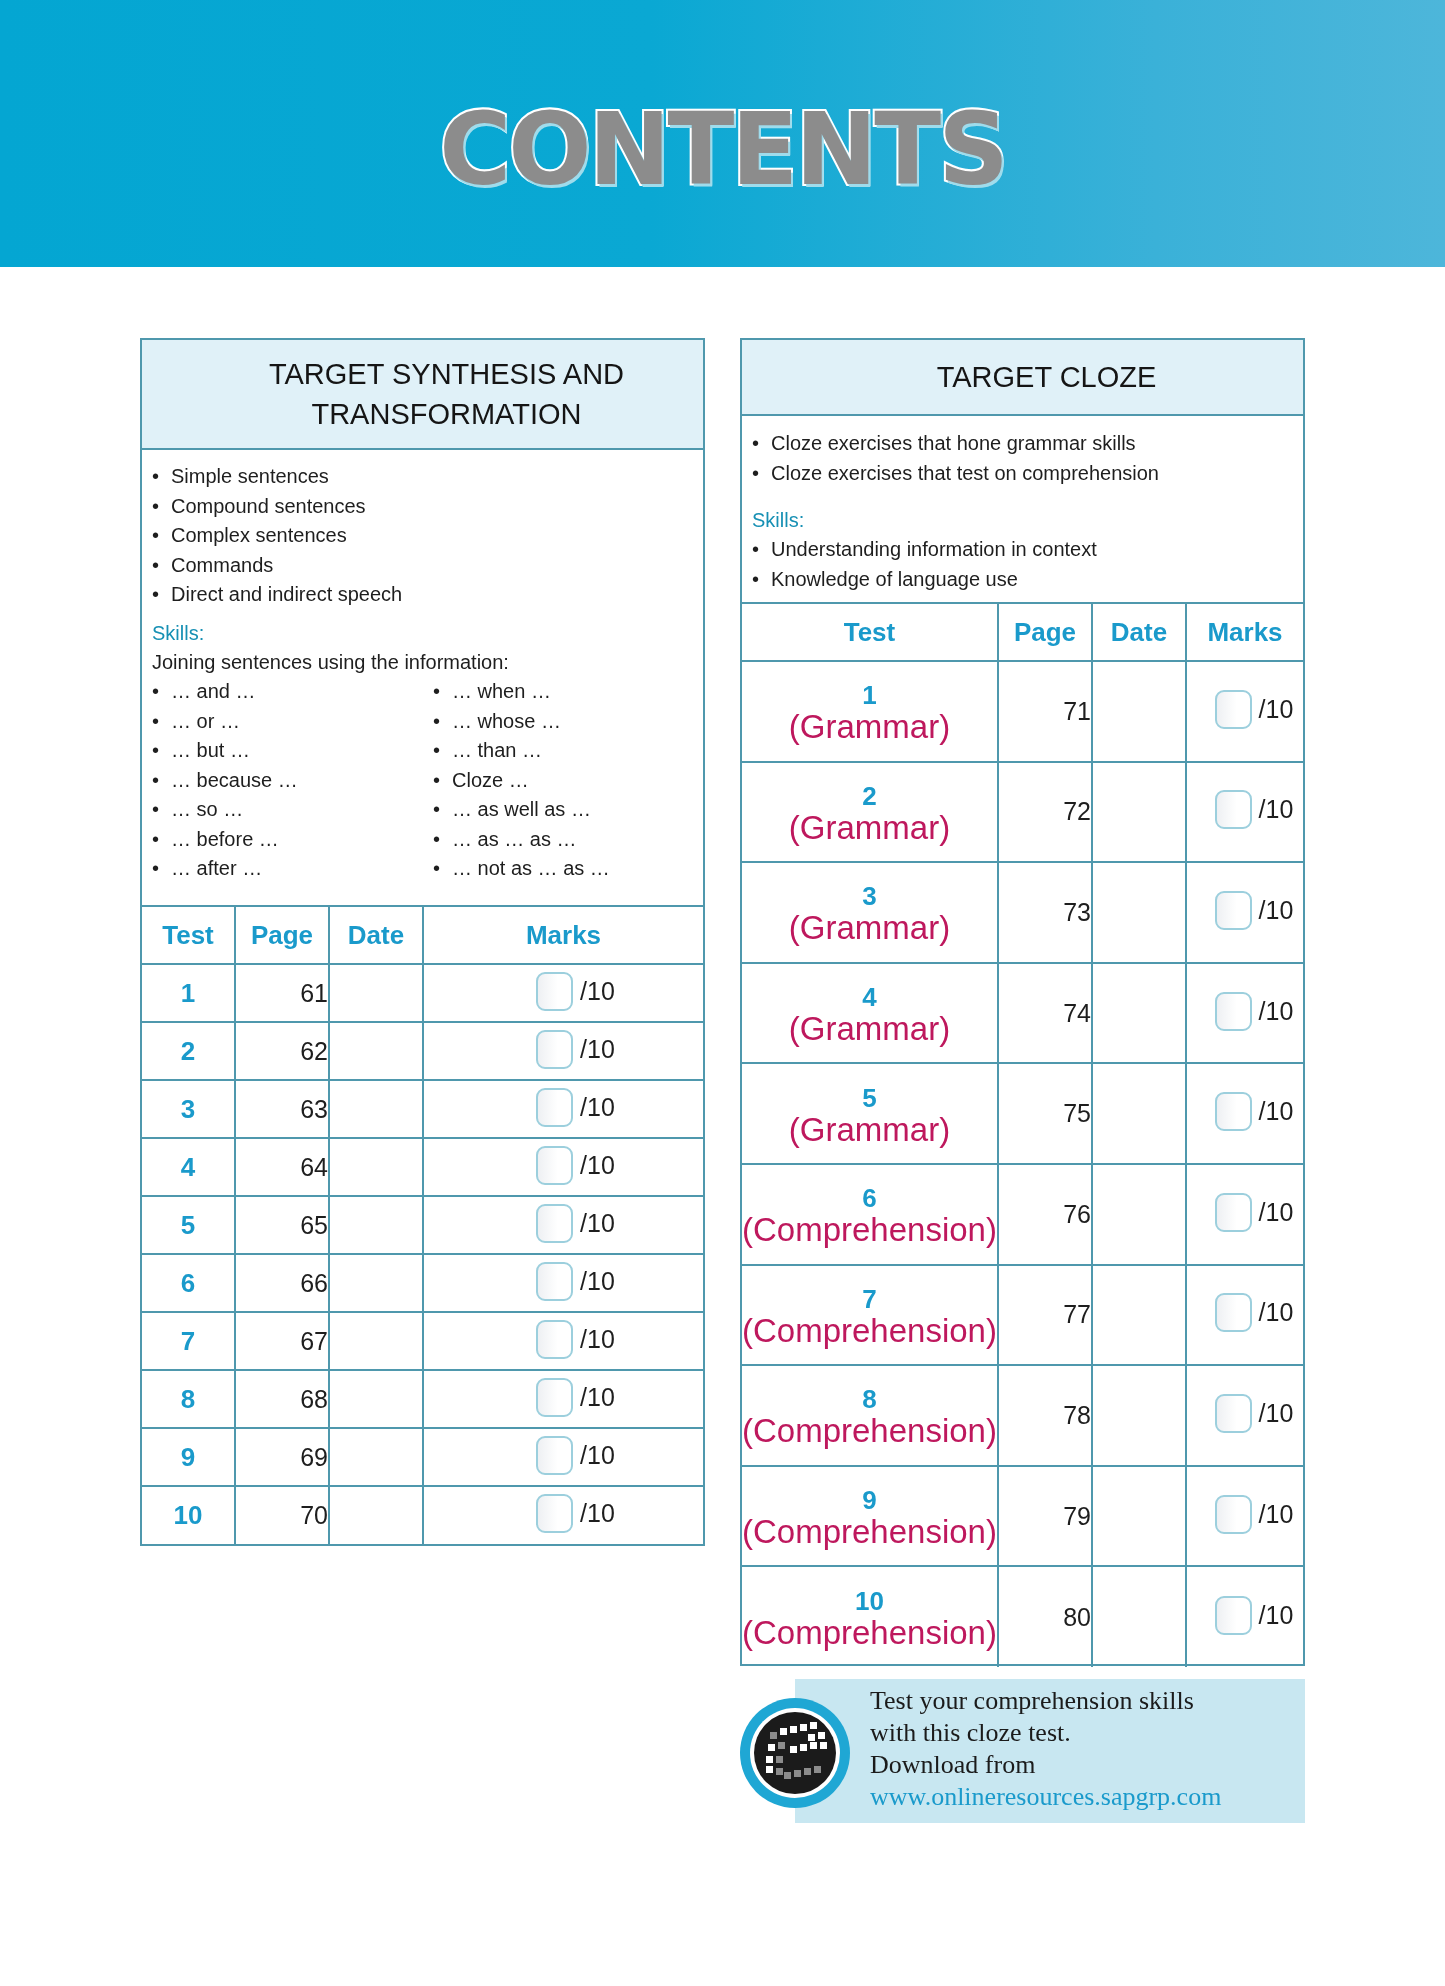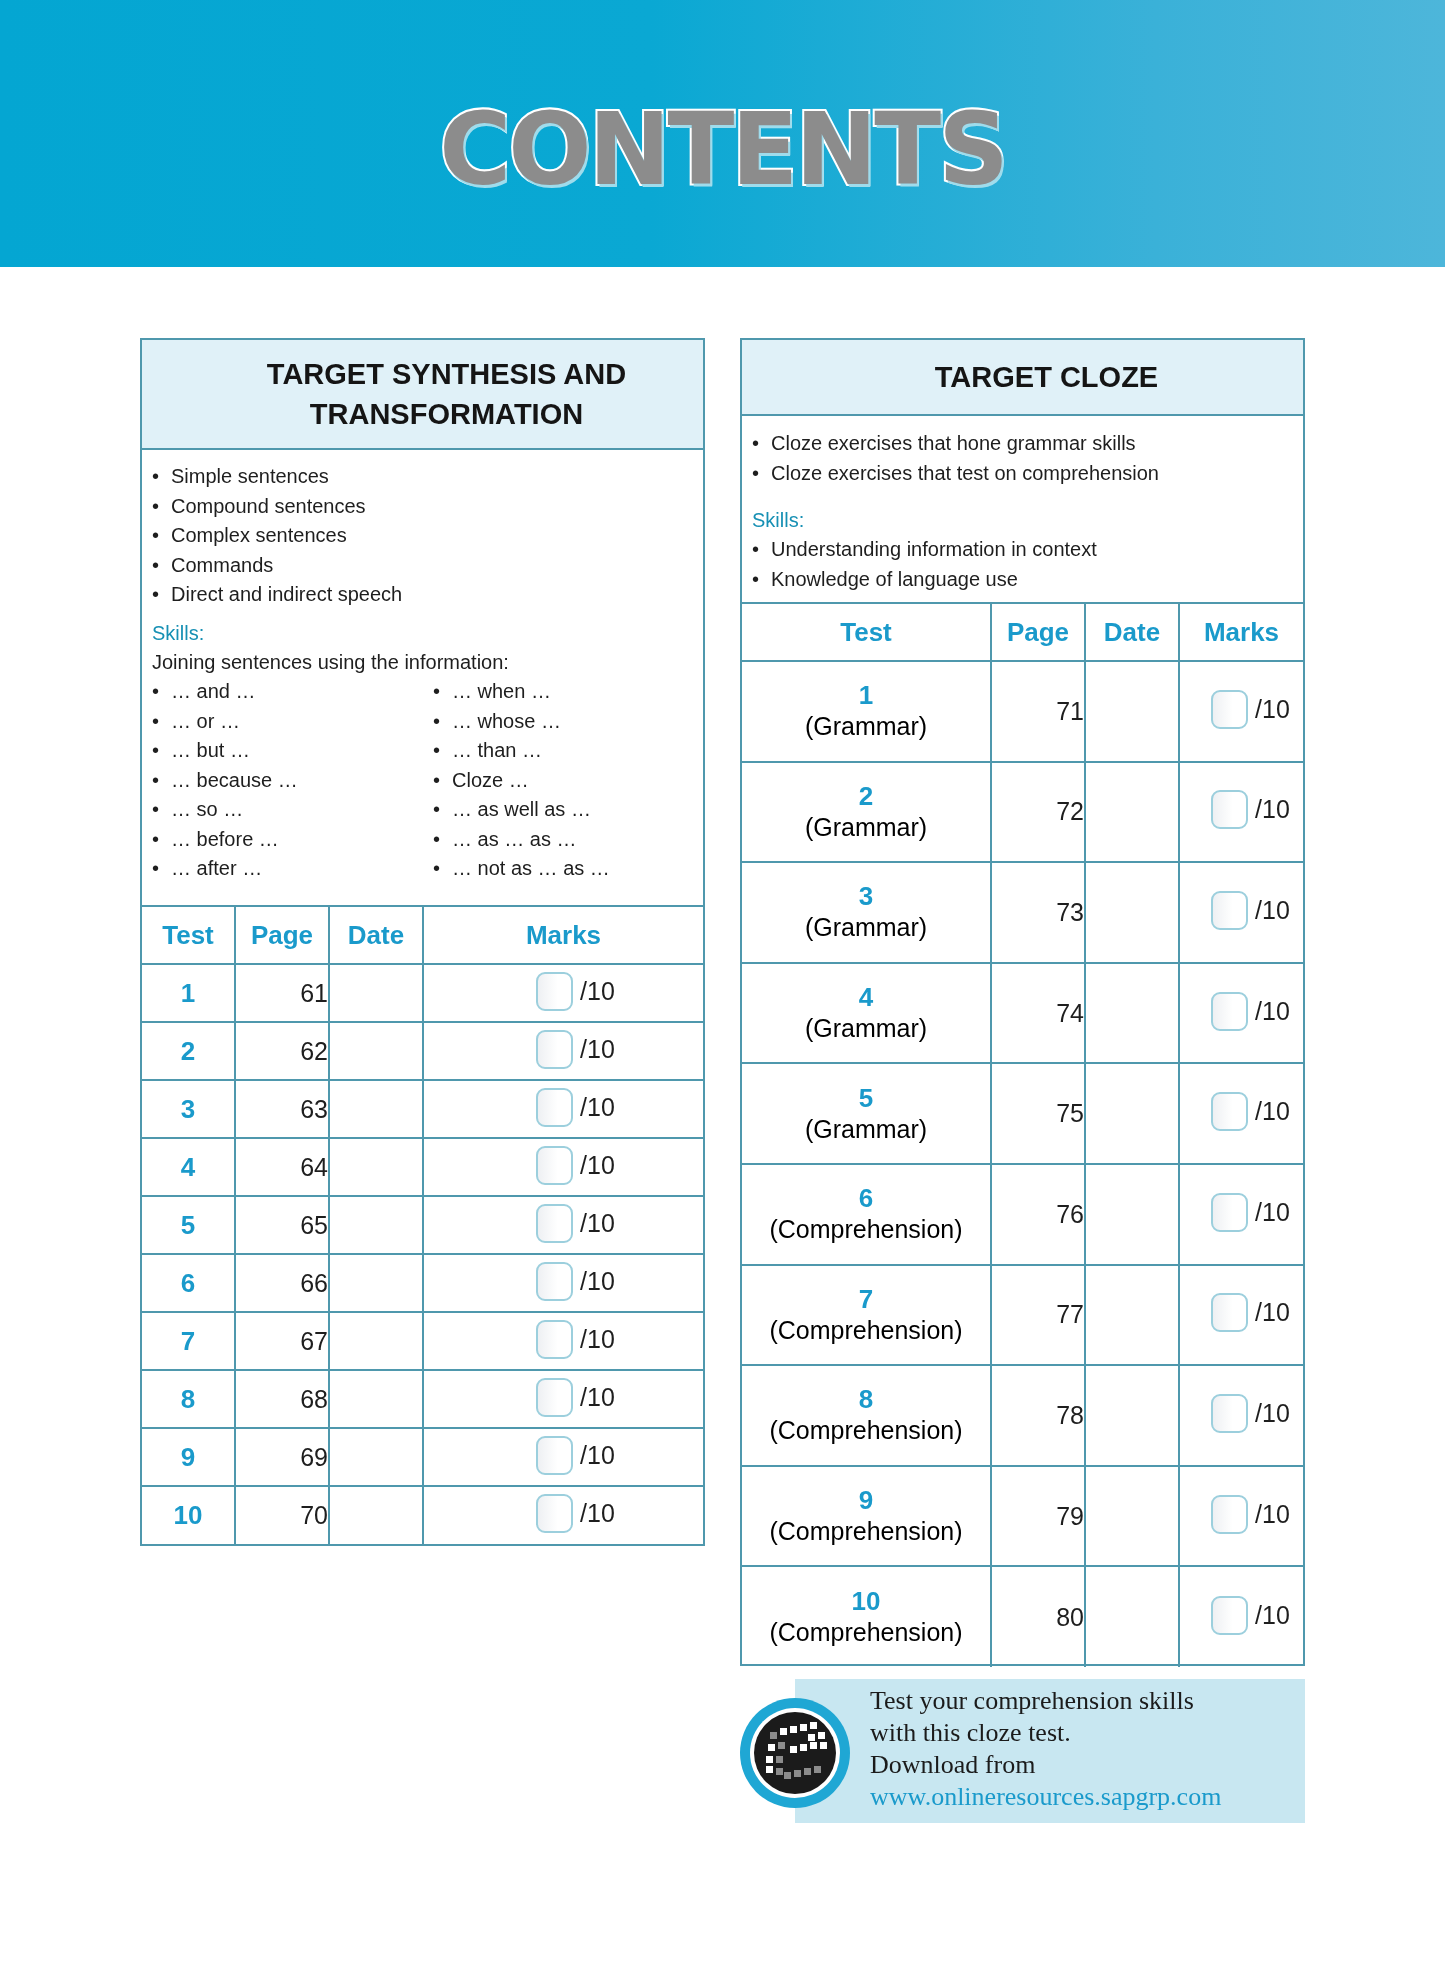--- a/index.html
+++ b/index.html
@@ -19,37 +19,37 @@
     transform: scaleY(1.02);
   }
 
   .panel { position: absolute; border: 2px solid #4f98ad; background: #fff; }
   .panel-left { left: 140px; top: 338px; width: 565px; height: 1208px; }
   .panel-right { left: 740px; top: 338px; width: 565px; height: 1328px; }
 
   .panel-head {
     background: #e0f1f8; border-bottom: 2px solid #4f98ad;
     display: flex; align-items: center; justify-content: center; text-align: center;
-    font-weight: bold; font-size: 29px; line-height: 40px; color: #151515; padding-left: 48px;
+    font-weight: normal; font-size: 29px; line-height: 40px; color: #151515; padding-left: 48px;
   }
   .panel-left .panel-head { height: 110px; }
   .panel-right .panel-head { height: 76px; }
 
   .intro { padding: 12px 0 0 10px; font-size: 20px; line-height: 29.5px; color: #1e1e1e; }
   .bul { display: flex; }
   .bul .dot { width: 19px; flex: 0 0 19px; }
   .skills-h { color: #1790b4; font-weight: normal; font-size: 20px; line-height: 30px; margin-top: 8px; }
   .struct-grid { display: grid; grid-template-columns: 281px 260px; }
 
   table.tbl { border-collapse: collapse; width: 100%; position: absolute; left: 0; padding-left: 45px; }
   table.tbl td, table.tbl th { border: 2px solid #4f98ad; text-align: center; vertical-align: middle; }
   table.tbl th { color: #1a9acb; font-weight: bold; font-size: 26px; }
   table.tbl .num { color: #1a9acb; font-weight: bold; font-size: 26px; }
   table.tbl .pg { font-size: 25px; color: #1e1e1e; text-align: right; }
-  table.tbl .type { font-size: 25px; color: #000000; line-height: 31px; }
+  table.tbl .type { font-size: 33px; color: #be185d; line-height: 31px; }
   table.tbl tr > *:first-child { border-left: none; }
   table.tbl tr > *:last-child { border-right: none; }
   table.tbl tr:last-child td { border-bottom: none; }
 
   .mark-cell { text-align: center; }
   .mark-wrap { display: inline-flex; align-items: center; }
   .markbox {
     display: inline-block; width: 37px; height: 39px; border: 2px solid #9ccfdd; border-radius: 9px;
     background: linear-gradient(90deg, #eef0f3 0%, #ffffff 60%);
   }

